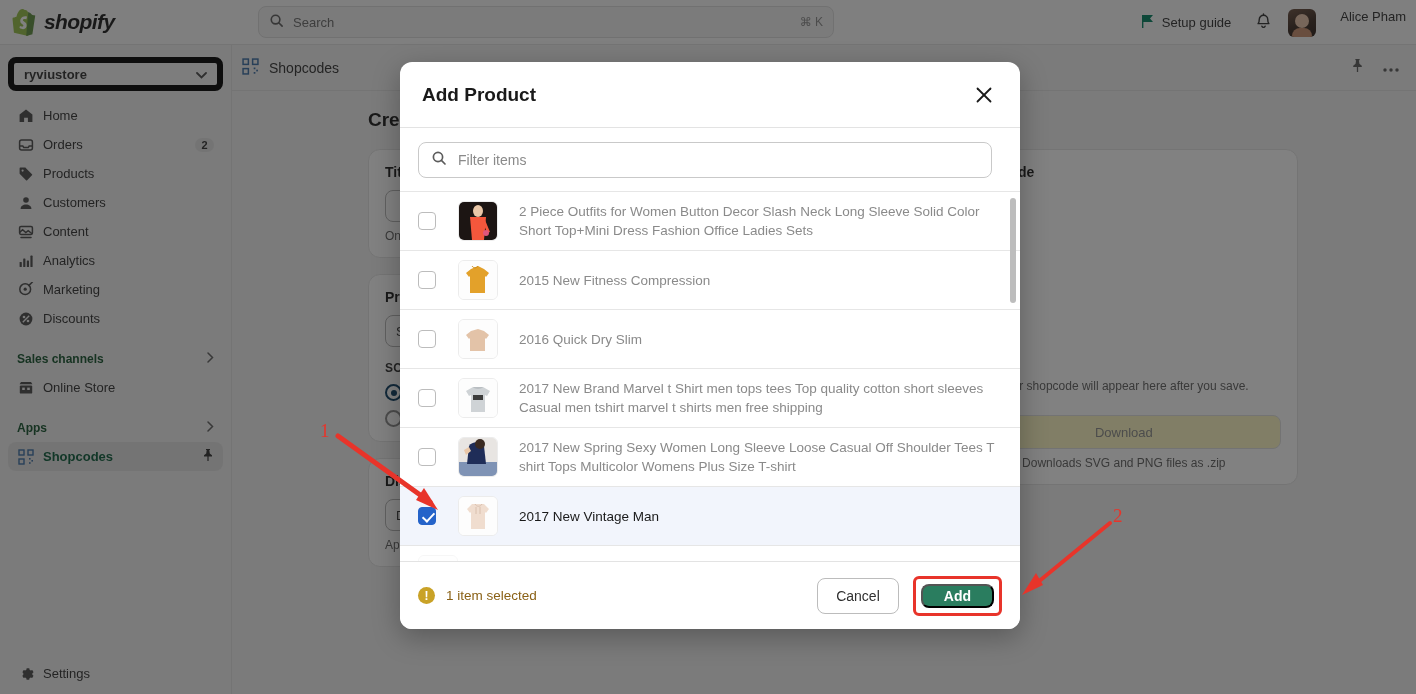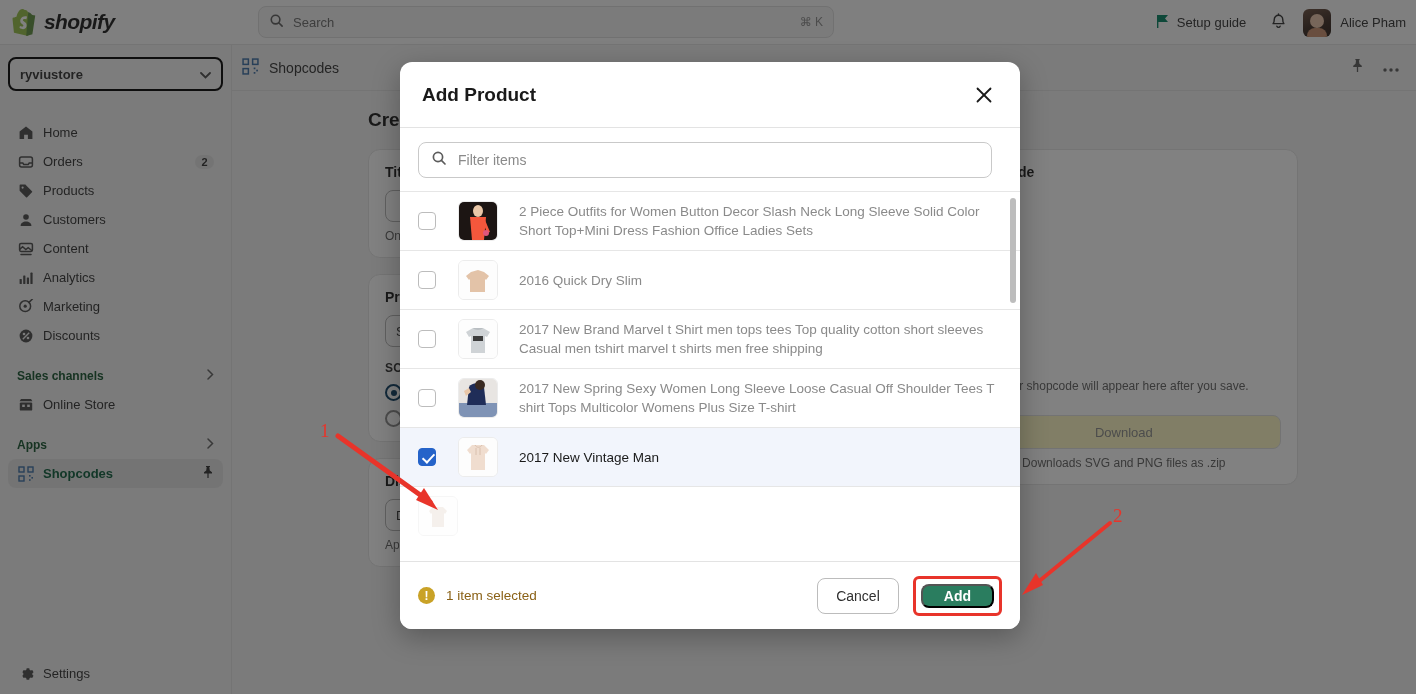--- a/index.html
+++ b/index.html
@@ -53,23 +53,23 @@
   }
   .user-name { font-size: 13px; color: #303030; }
 
   
   .sidebar {
     position: absolute; left: 0; top: 45px; width: 232px; height: 649px;
     background: #f1f1f1; border-right: 1px solid #e3e3e3;
     padding: 12px 8px 0 8px;
   }
   .store-switch {
-    height: 34px; border: 2px solid #000000; border-radius: 8px; background: #f7f7f7;
+    height: 34px; border: 6px solid #000000; border-radius: 8px; background: #f7f7f7;
     display: flex; align-items: center; justify-content: space-between;
-    padding: 0 10px; margin-bottom: 27px;
+    padding: 0 10px; margin-bottom: 10px;
   }
   .store-switch .nm { font-size: 13px; font-weight: 600; color: #303030; }
   .nav-item {
     height: 29px; border-radius: 8px; display: flex; align-items: center;
     gap: 9px; padding: 0 9px; font-size: 13px; color: #303030; position: relative;
   }
   .nav-item .ico { width: 17px; height: 17px; display:flex; align-items:center; justify-content:center; flex: 0 0 17px; }
   .nav-item .lbl { flex: 1; }
   .badge {
     background: #e3e3e3; color: #303030; font-size: 11px; font-weight: 600;
@@ -231,21 +231,21 @@
       </span>
       <span>Setup guide</span>
     </div>
     <span>
       <svg width="17" height="18" viewBox="0 0 18 19" fill="none" stroke="#303030" stroke-width="1.5">
         <path d="M4.5 8a4.5 4.5 0 0 1 9 0c0 3.2 1.2 4.3 1.2 4.3H3.3S4.5 11.2 4.5 8z" stroke-linejoin="round"></path>
         <path d="M7.3 15a1.8 1.8 0 0 0 3.4 0" stroke-linecap="round"></path>
         <line x1="9" y1="2" x2="9" y2="3.4" stroke-linecap="round"></line>
       </svg>
     </span>
-    <div style="display:flex;align-items:center;gap:9px;">
+    <div style="display:flex;align-items:flex-start;gap:24px;">
       <span class="avatar"></span>
       <span class="user-name">Alice Pham</span>
     </div>
   </div>
 </div>
 
 <div class="sidebar">
   <div class="store-switch">
     <span class="nm">ryviustore</span>
     <span>
@@ -528,20 +528,31 @@
           <rect width="38" height="38" fill="#1c1513"></rect>
           <ellipse cx="19" cy="9" rx="5" ry="6" fill="#e9c7a8"></ellipse>
           <path d="M11 15h16l-2 23H13z" fill="#f4573c"></path>
           <path d="M26 18l5 12-3 1-4-11z" fill="#f4573c"></path>
           <circle cx="27" cy="31" r="3" fill="#e0567c"></circle>
         </svg>
       </span>
       <span class="row-title">2 Piece Outfits for Women Button Decor Slash Neck Long Sleeve Solid Color Short Top+Mini Dress Fashion Office Ladies Sets</span>
     </div>
 
+    <div class="row">
+      <span class="cb"></span>
+      <span class="thumb">
+        <svg width="38" height="38" viewBox="0 0 38 38">
+          <rect width="38" height="38" fill="#fdfdfd"></rect>
+          <path d="M19 5l6 3 5 4-3 4-1-1v17H11V15l-1 1-3-4 5-4z" fill="#e3a12a"></path>
+          <path d="M19 5c-1.6 2.4-4.4 2.4-6 0" fill="none" stroke="#c98c1c" stroke-width="1"></path>
+        </svg>
+      </span>
+      <span class="row-title">2015 New Fitness Compression</span>
+    </div>
 
     <div class="row">
       <span class="cb"></span>
       <span class="thumb">
         <svg width="38" height="38" viewBox="0 0 38 38">
           <rect width="38" height="38" fill="#fdfdfd"></rect>
           <path d="M19 9l6 2 5 4-3 4-1-1v13H11V18l-1 1-3-4 5-4z" fill="#e3c3a8"></path>
         </svg>
       </span>
       <span class="row-title">2016 Quick Dry Slim</span>

